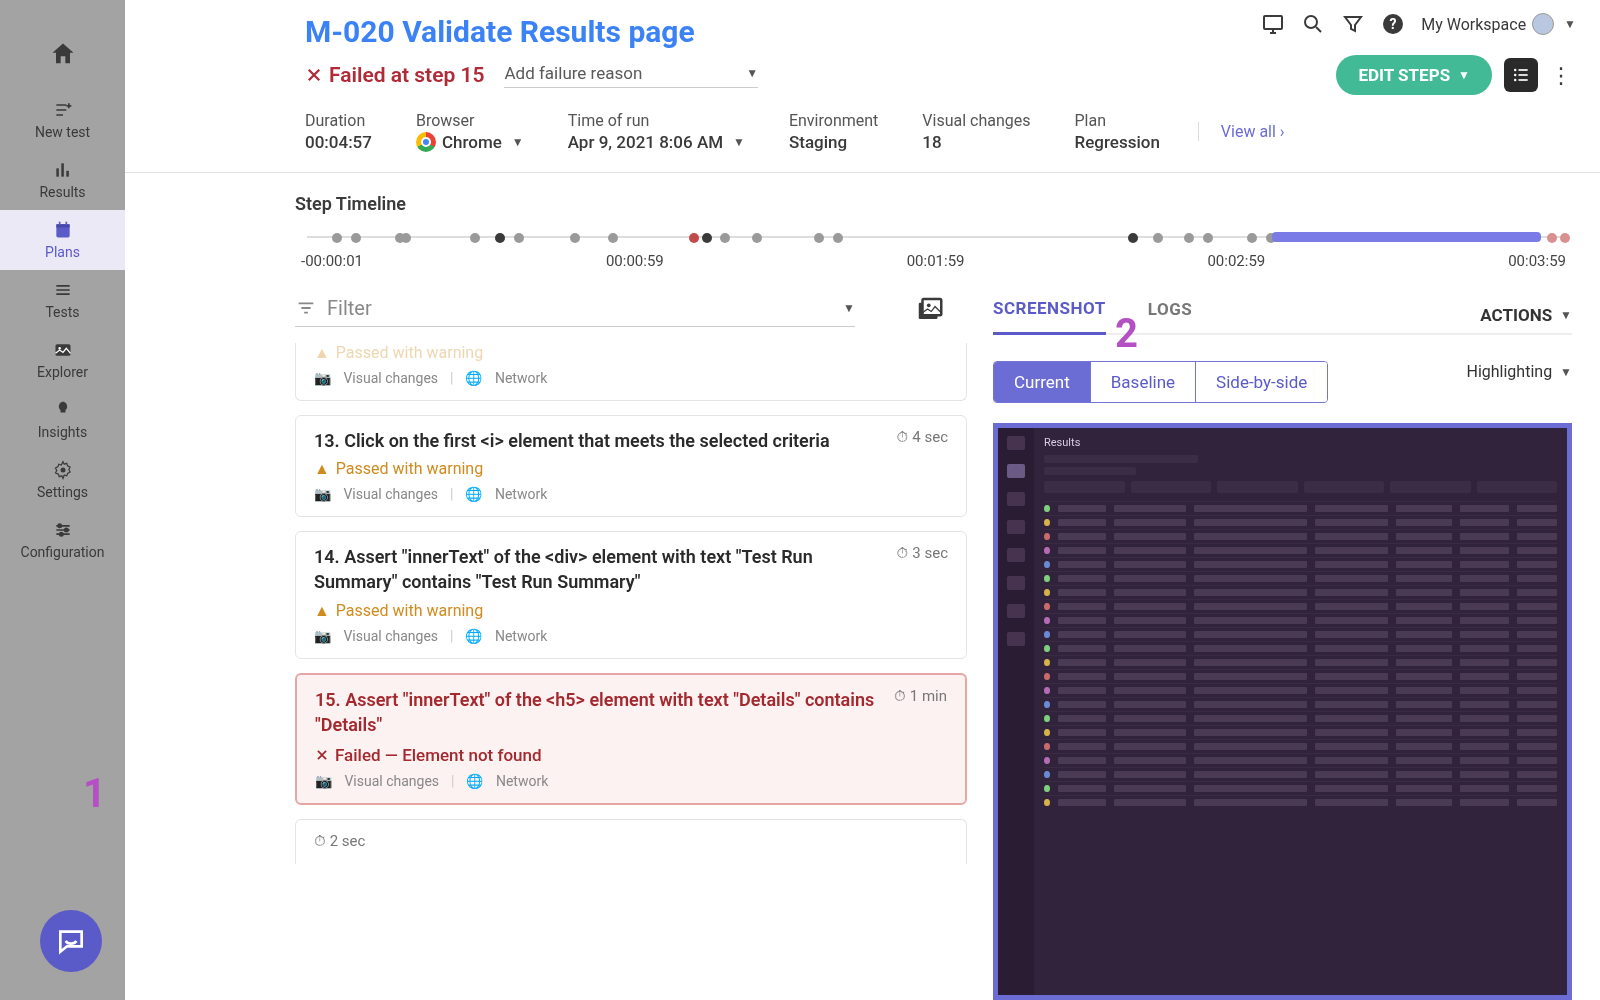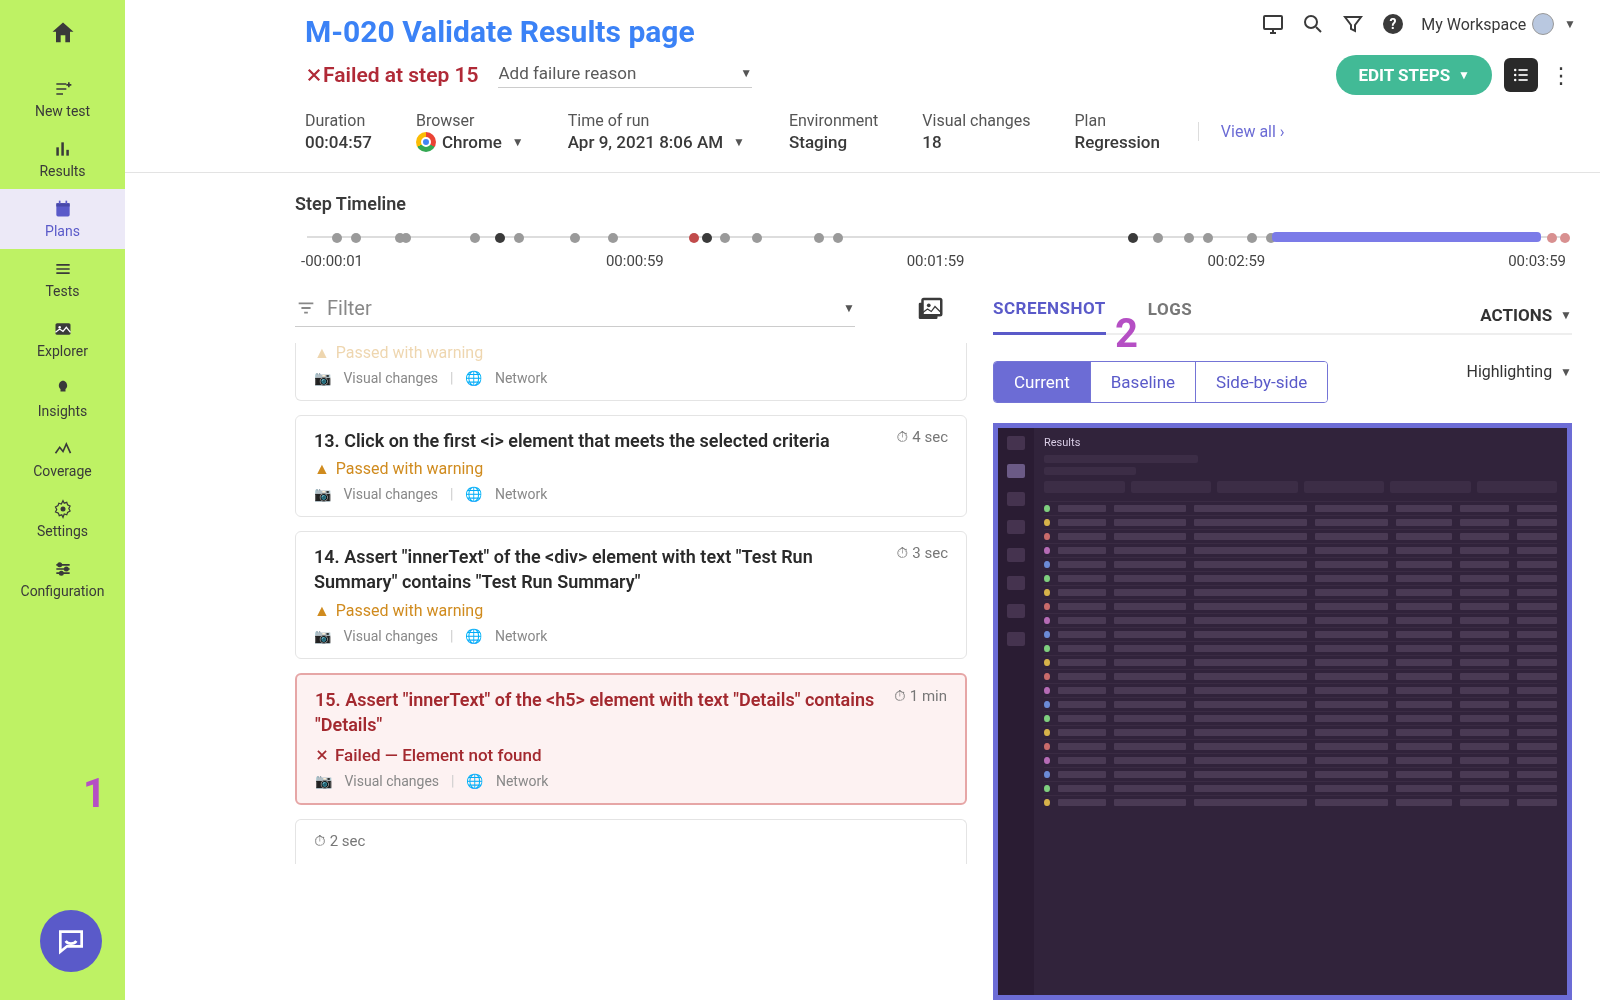--- a/index.html
+++ b/index.html
@@ -1,33 +1,33 @@
 <!DOCTYPE html>
 <html><head>
 <meta charset="utf-8">
 <style>
 * { box-sizing: border-box; margin: 0; padding: 0; font-family: -apple-system, BlinkMacSystemFont, "Segoe UI", Roboto, sans-serif; }
 body { width: 1600px; height: 1000px; background: #fff; overflow: hidden; position: relative; }
 .app { display: flex; height: 100%; }
-.sidebar { width: 125px; background: #bef264; display: flex; flex-direction: column; align-items: center; padding-top: 19px; }
+.sidebar { width: 125px; background: #a3a3a3; display: flex; flex-direction: column; align-items: center; padding-top: 40px; }
 .sidebar .home-icon { font-size: 30px; color: #3a3a3a; margin-bottom: 22px; }
 .nav-item { display: flex; flex-direction: column; align-items: center; justify-content: center; width: 100%; padding: 10px 0; color: #3a3a3a; font-size: 14px; cursor: pointer; }
 .nav-item.active { background: #ece9f7; color: #5a5ac9; }
 .nav-item .nav-icon { font-size: 20px; margin-bottom: 4px; }
 .nav-item.active .nav-icon { color: #5a5ac9; }
 .main { flex: 1; display: flex; flex-direction: column; position: relative; }
 .topbar { display: flex; align-items: center; justify-content: flex-end; padding: 12px 24px 4px 0; gap: 16px; }
 .topbar .icon-btn { font-size: 22px; color: #3a3a3a; cursor: pointer; }
 .workspace { display: flex; align-items: center; gap: 6px; font-size: 16px; color: #3a3a3a; }
 .avatar { width: 22px; height: 22px; border-radius: 50%; background: #b9c8e0; border: 1px solid #999; display: inline-block; }
 .header { padding: 0 28px 0 180px; margin-top: -26px; }
 .title-row { display: flex; align-items: center; }
 .page-title { font-size: 30px; font-weight: 700; color: #3b82f6; }
 .sub-row { display: flex; align-items: center; gap: 20px; margin-top: 6px; }
-.failed-badge { display: flex; align-items: center; color: #b02a37; font-size: 21px; font-weight: 600; }
+.failed-badge { display: flex; align-items: center; gap: 6px; color: #b02a37; font-size: 21px; font-weight: 600; }
 .add-reason { display: flex; align-items: center; gap: 100px; color: #5a5a5a; font-size: 17px; cursor: pointer; border-bottom: 1px solid #ccc; padding-bottom: 4px; }
 .actions-top { margin-left: auto; display: flex; align-items: center; gap: 12px; text-align: right; }
 .edit-steps { background: #42ba96; color: #fff; font-weight: 700; padding: 10px 22px; border-radius: 22px; font-size: 17px; display: flex; align-items: center; gap: 4px; }
 .black-btn { background: #2a2a2a; color: #fff; width: 34px; height: 34px; border-radius: 6px; display: flex; align-items: center; justify-content: center; font-size: 18px; }
 .kebab { font-size: 22px; color: #3a3a3a; cursor: pointer; }
 .meta-row { display: flex; gap: 44px; padding: 16px 28px 20px 180px; color: #3a3a3a; }
 .meta { display: flex; flex-direction: column; }
 .meta .label { font-size: 16px; color: #555; margin-bottom: 2px; }
 .meta .value { font-size: 17px; font-weight: 500; display: flex; align-items: center; gap: 6px; }
 .view-all { align-self: center; color: #6c6cd5; font-size: 16px; border-left: 1px solid #ddd; padding-left: 22px; margin-left: -6px; cursor: pointer; }
@@ -149,28 +149,20 @@
     <div class="nav-item">
       <span class="nav-icon icn">
           <svg width="20" height="20" viewBox="0 0 24 24" fill="#3a3a3a">
             <path d="M12 2C9 2 7 5 7 8c0 2 1 3 2 4v3h6v-3c1-1 2-2 2-4 0-3-2-6-5-6z"></path>
           </svg>
         </span>
       <span>Insights</span>
     </div>
     <div class="nav-item">
       <span class="nav-icon icn">
-          <svg width="20" height="20" viewBox="0 0 24 24" fill="none" stroke="#3a3a3a" stroke-width="2">
-            <path d="M3 17l5-7 4 5 4-9 5 11"></path>
-          </svg>
-        </span>
-      <span>Coverage</span>
-    </div>
-    <div class="nav-item">
-      <span class="nav-icon icn">
           <svg width="20" height="20" viewBox="0 0 24 24" fill="#3a3a3a">
             <circle cx="12" cy="12" r="3"></circle>
             <path d="M12 2l1.5 3 3-1 1 3 3 1.5-1.5 3 1.5 3-3 1.5-1 3-3-1L12 22l-1.5-3-3 1-1-3L3 15.5l1.5-3L3 9.5 6 8l1-3 3 1z" fill="none" stroke="#3a3a3a" stroke-width="1.5"></path>
           </svg>
         </span>
       <span>Settings</span>
     </div>
     <div class="nav-item">
       <span class="nav-icon icn">
           <svg width="20" height="20" viewBox="0 0 24 24" fill="none" stroke="#3a3a3a" stroke-width="2">

